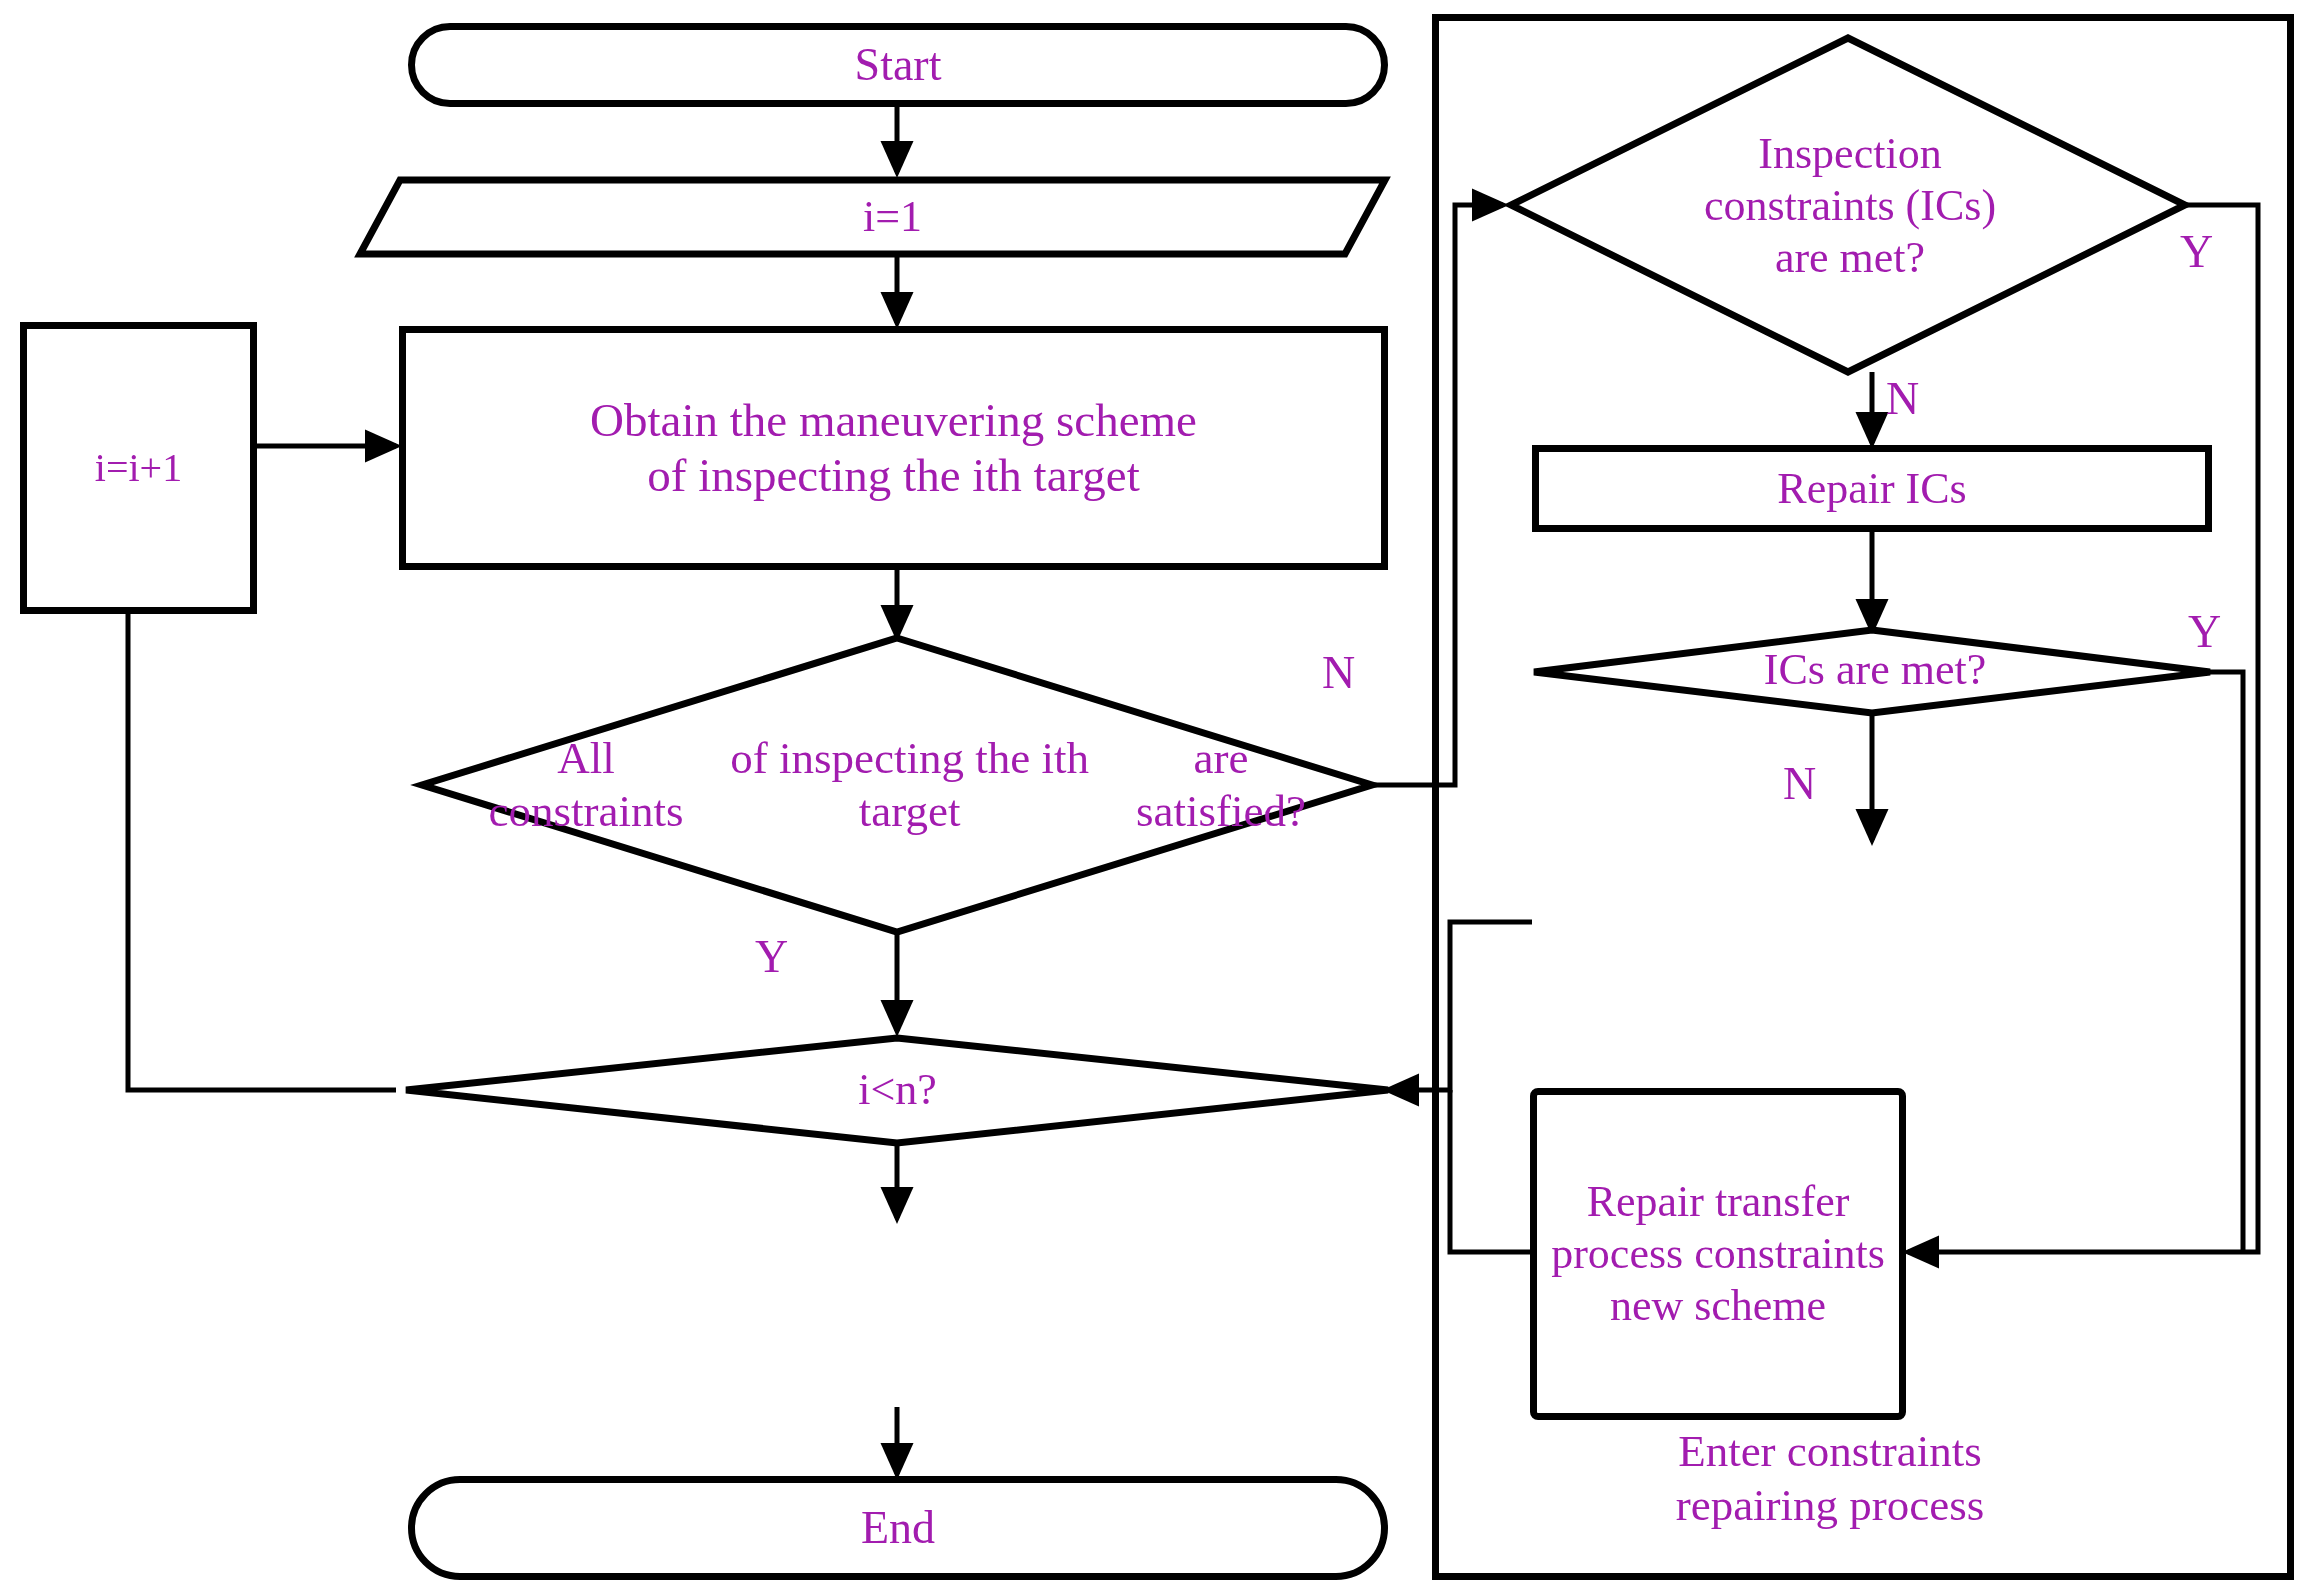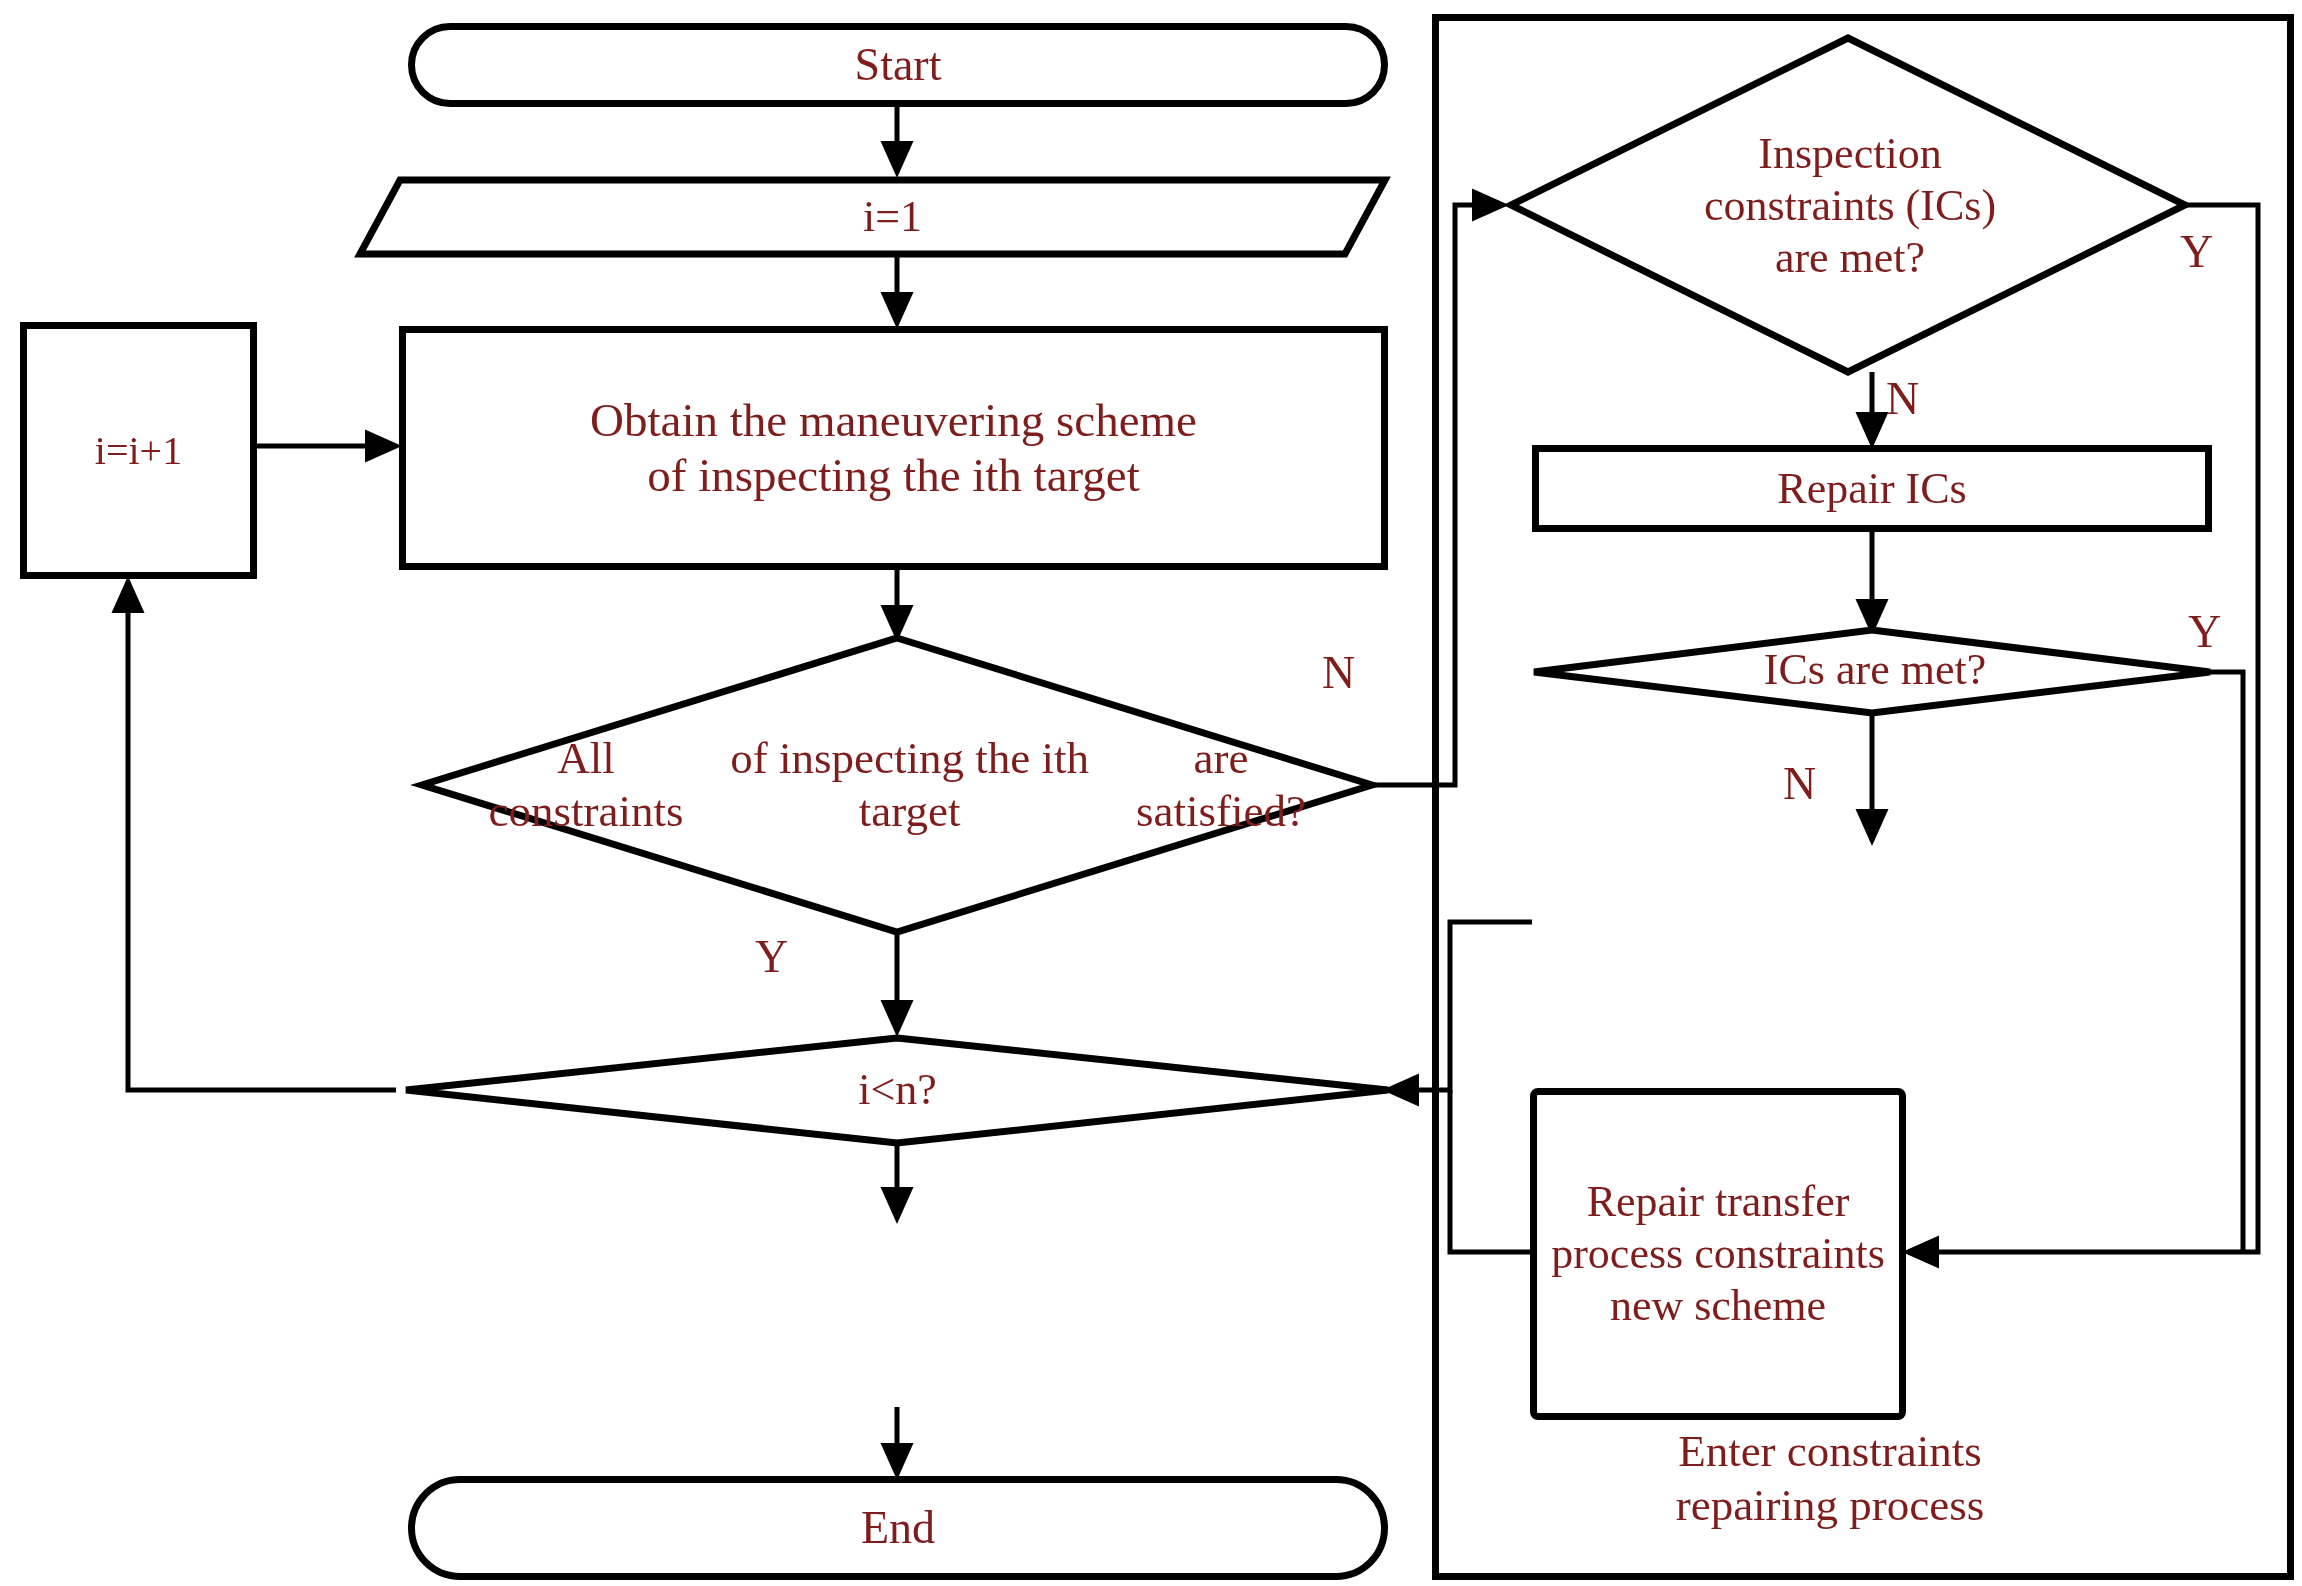--- a/index.html
+++ b/index.html
@@ -1,17 +1,17 @@
 <!DOCTYPE html>
 <html><head>
 <meta charset="utf-8">
 <style>
   html,body{margin:0;padding:0;background:#fff;}
   #stage{position:relative;width:2302px;height:1586px;background:#fff;
-         font-family:"Liberation Serif","DejaVu Serif",serif;color:#7f1d1d;overflow:hidden;}
+         font-family:"Liberation Serif","DejaVu Serif",serif;color:#a21caf;overflow:hidden;}
   .node{position:absolute;box-sizing:border-box;display:flex;align-items:center;
         justify-content:center;text-align:center;line-height:1.18;}
   .rect{border:7px solid #000;background:#fff;}
   .stadium{border:7px solid #000;background:#fff;border-radius:999px;}
   .lbl{position:absolute;}
   svg.layer{position:absolute;left:0;top:0;width:2302px;height:1586px;}
   .panel{position:absolute;border:7px solid #000;background:transparent;box-sizing:border-box;}
   .caption{position:absolute;text-align:center;line-height:1.2;}
 </style>
 </head>
@@ -74,21 +74,21 @@
   <div class="panel" style="left:1432px;top:14px;width:862px;height:1566px;"></div>
 
   <div class="node stadium" style="left:408px;top:23px;width:980px;height:84px;font-size:46px;">
     <span>Start</span>
   </div>
 
   <div class="node" style="left:400px;top:180px;width:985px;height:74px;font-size:44px;">
     <span>i=1</span>
   </div>
 
-  <div class="node rect" style="left:20px;top:322px;width:237px;height:257px;font-size:40px;">
+  <div class="node rect" style="left:20px;top:322px;width:237px;height:292px;font-size:40px;">
     <span>i=i+1</span>
   </div>
 
   <div class="node rect" style="left:399px;top:326px;width:989px;height:244px;font-size:47px;flex-direction:column;">
     <span>Obtain the maneuvering scheme</span>
     <span>of inspecting the ith target</span>
   </div>
 
   <div class="node" style="left:470px;top:680px;width:855px;height:210px;font-size:45px;flex-direction:row;">
     <span>All constraints</span>

